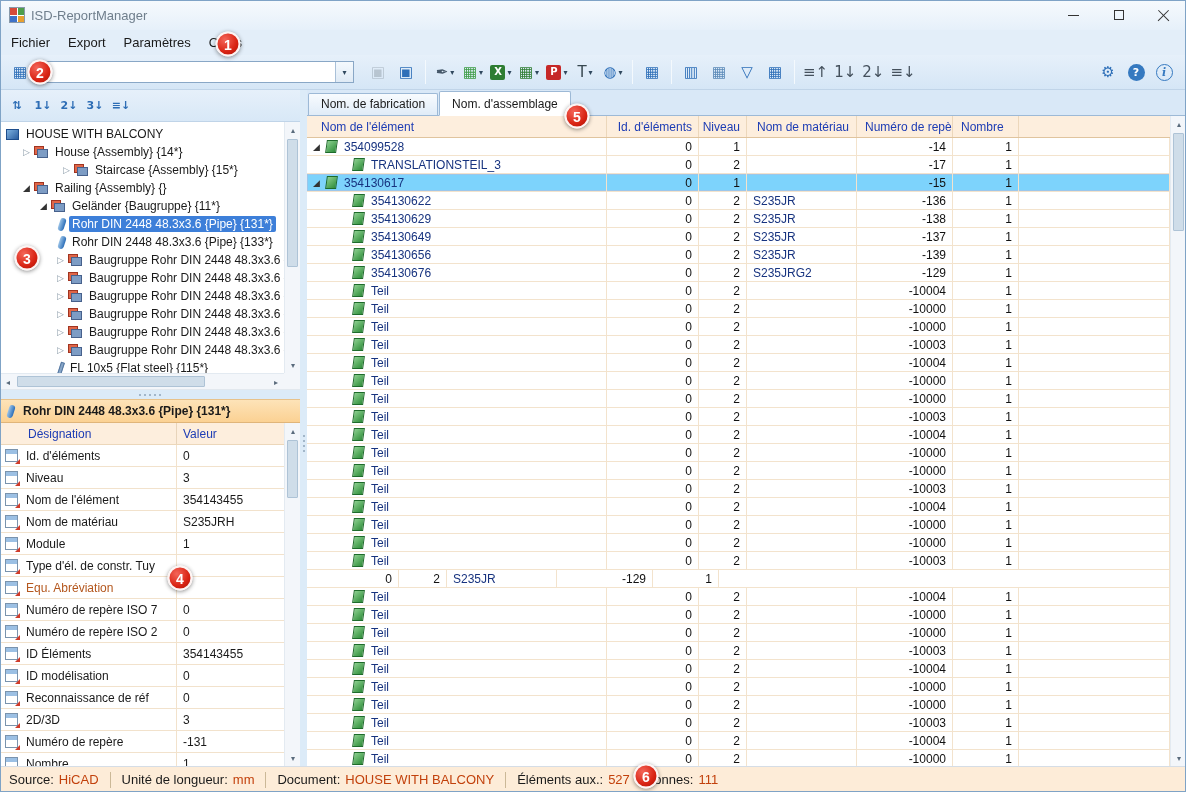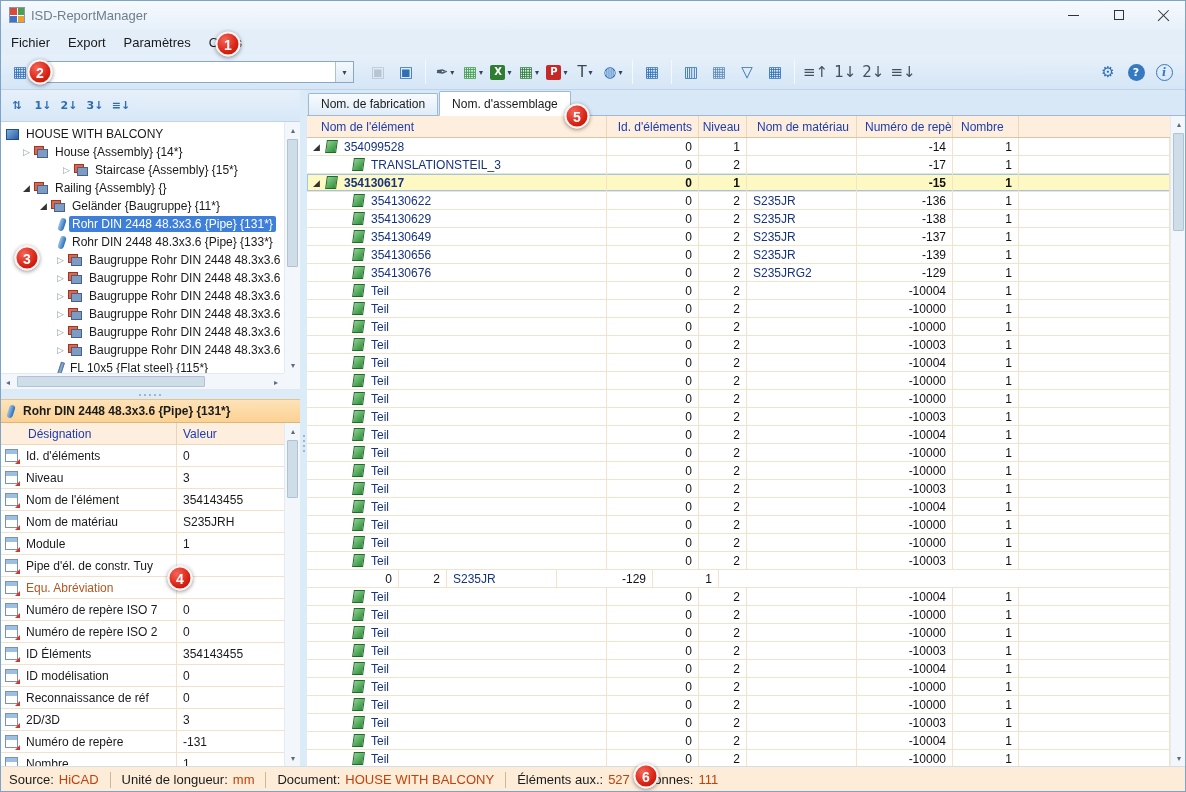--- a/index.html
+++ b/index.html
@@ -111,21 +111,21 @@
   .tab { padding:3px 12px 4px; font-size:12px; border:1px solid #9db9d6; border-bottom:none; border-radius:2px 2px 0 0; background:linear-gradient(#f8fbfe,#e0ecf8); margin-right:1px; color:#1a1a1a; }
   .tab.active { background:#fff; position:relative; padding-top:5px; margin-bottom:-1px; border-bottom:1px solid #fff; }
   #grid-header { display:flex; height:22px; background:#fdeedd; border-bottom:1px solid #e0c49e; color:#1d3cb4; align-items:center; margin-right:16px; }
   .gh { height:100%; display:flex; align-items:center; border-right:1px solid #ecd7bb; padding:0 6px; white-space:nowrap; overflow:hidden; }
   .cn { width:300px; padding-left:14px; } .cid { width:92px; } .cniv { width:48px; }
   .cmat { width:110px; padding-left:10px; } .crep { width:96px; padding-left:8px; } .cqty { width:66px; padding-left:8px; }
   .cfill { flex:1; border-right:none; }
   .gh.num { justify-content:flex-end; }
   #grid-body { position:relative; height:628px; overflow:hidden; margin-right:16px; }
   .grid-row { display:flex; height:18px; border-bottom:1px solid #f3e3cd; align-items:stretch; }
-  .grid-row.sel { background:#fef9c3; box-shadow:inset 0 0 0 1px #9cc6ea;font-weight:bold; }
+  .grid-row.sel { background:#7dd3fc; box-shadow:inset 0 0 0 1px #9cc6ea; }
   .cell { display:flex; align-items:center; border-right:1px solid #f3e3cd; padding:0 6px; white-space:nowrap; overflow:hidden; }
   .cell.num { justify-content:flex-end; color:#111; }
   .cell.cn { padding:0 6px 0 6px; }
   .cell.cn.lvl2 { padding-left:46px; }
   .gexp { width:13px; flex:0 0 13px; font-size:9px; color:#222; }
   .gexp.exp-expanded::before { content:"◢"; }
   .part-icon { width:11px; height:13px; flex:0 0 11px; background:linear-gradient(135deg,#8bd08e,#2f8d3a); border:1px solid #1e6b2a; transform:skewX(-8deg); margin-right:7px; }
   .gname { color:#17337f; }
   .cell.cmat { color:#17337f; }
   #grid-vscroll { right:0; top:26px; bottom:0; }
@@ -403,21 +403,21 @@
     <span class="prop-label">Nom de matériau</span>
     <span class="prop-value">S235JRH</span>
   </div>
         <div class="prop-row">
     <div class="prop-icon"></div>
     <span class="prop-label">Module</span>
     <span class="prop-value">1</span>
   </div>
         <div class="prop-row">
     <div class="prop-icon"></div>
-    <span class="prop-label">Pipe d'él. de constr. Tuy</span>
+    <span class="prop-label">Type d'él. de constr. Tuy</span>
     <span class="prop-value"></span>
   </div>
         <div class="prop-row">
     <div class="prop-icon"></div>
     <span class="prop-label accent">Equ. Abréviation</span>
     <span class="prop-value"></span>
   </div>
         <div class="prop-row">
     <div class="prop-icon"></div>
     <span class="prop-label">Numéro de repère ISO 7</span>

